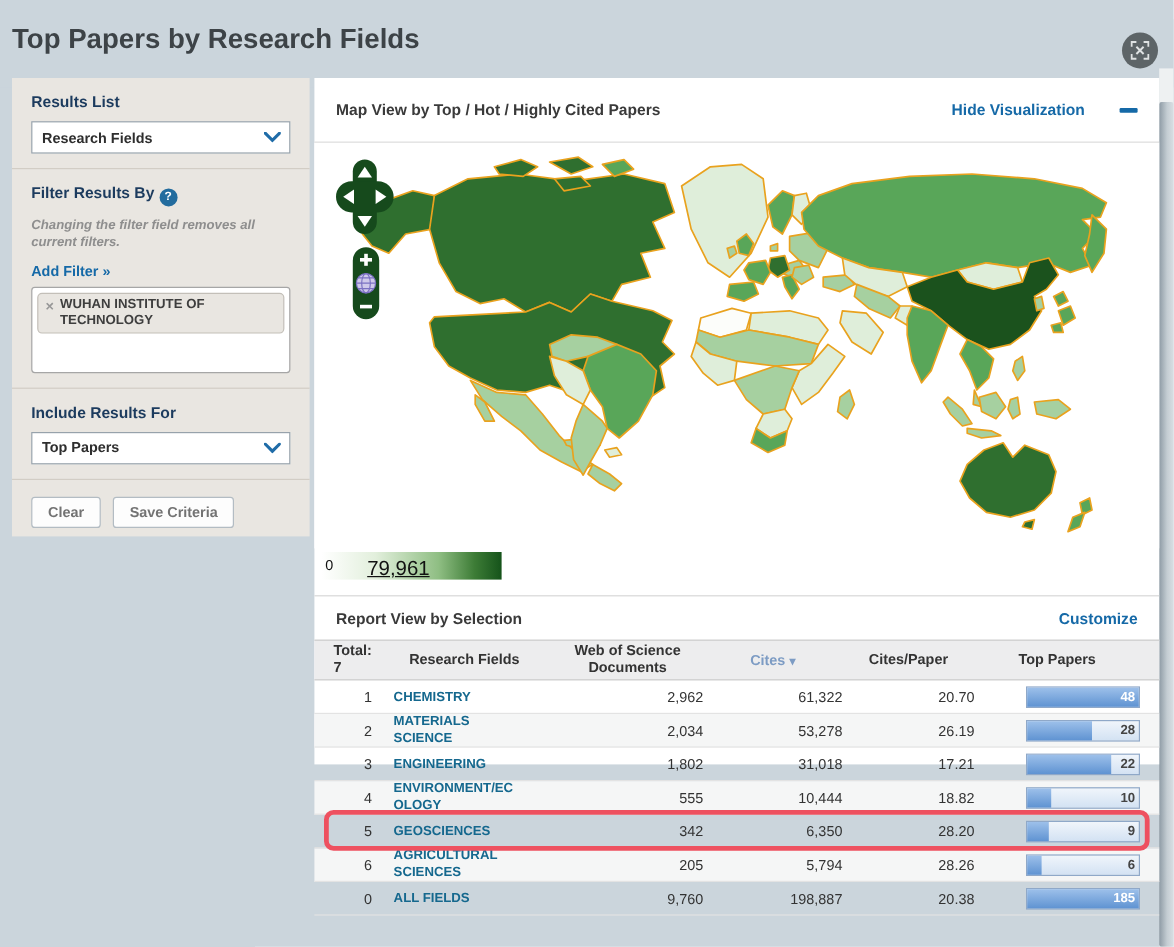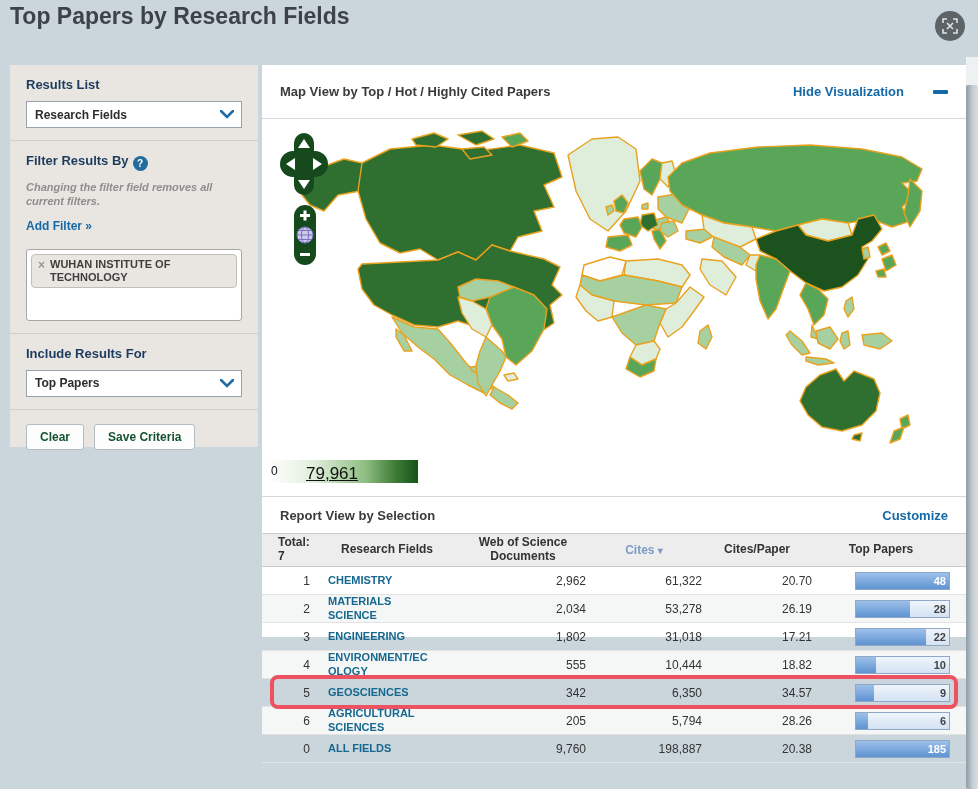--- a/index.html
+++ b/index.html
@@ -1,20 +1,20 @@
 <!DOCTYPE html>
 <html><head>
 <meta charset="utf-8">
 <style>
   * { margin:0; padding:0; box-sizing:border-box; }
   html,body { width:978px; height:789px; overflow:hidden; }
   body { font-family:"Liberation Sans", sans-serif; background:#cbd5dc; position:relative; }
 
   
-  .page-header { position:absolute; left:0; top:0; width:978px; height:57px; background:#cbd5dc; }
+  .page-header { position:absolute; left:0; top:16px; width:978px; height:57px; background:#cbd5dc; }
   .page-title { position:absolute; left:10px; top:3px; font-size:23px; font-weight:bold; color:#3d4347; }
   .expand-btn { position:absolute; right:13px; top:11px; width:30px; height:30px; border-radius:50%;
                 background:#5d6467; display:flex; align-items:center; justify-content:center; cursor:pointer; }
 
   
   .scroll-strip { position:absolute; right:0; top:57px; width:12px; height:732px;
                   background:#eef1f2; }
   .scroll-thumb { position:absolute; left:0; top:28px; width:12px; height:704px;
                   background:linear-gradient(to right,#8e9ba5,#c4cdd3 55%,#d9dfe3); border-radius:2px; }
 
@@ -23,28 +23,28 @@
   .side-sec { padding:12px 16px 12px 16px; border-bottom:1px solid #d2cdc5; }
   .side-sec:last-child { border-bottom:none; }
   .side-h { font-size:13px; font-weight:bold; color:#1c3b5e; margin-bottom:9px; }
   .selectbox { height:27px; background:#fff; border:1px solid #97a2ab; display:flex; align-items:center; cursor:pointer; }
   .selectbox .sel-label { flex:1; font-size:12px; font-weight:bold; color:#2e2e2e; padding-left:8px; }
   .selectbox .sel-caret { width:28px; height:100%; display:flex; align-items:center; justify-content:center; }
   .help-circle { display:inline-flex; width:15px; height:15px; border-radius:50%; background:#236c9e; color:#fff;
                  font-size:10px; font-weight:bold; align-items:center; justify-content:center; vertical-align:-2px; margin-left:4px;}
   .filter-note { font-size:11px; font-style:italic; font-weight:bold; color:#8e8e8e; line-height:1.3; margin:2px 0 7px 0; }
   .link { color:#1569a7; font-weight:bold; text-decoration:none; cursor:pointer;gap:20px; }
-  .add-filter { display:inline-block; font-size:12px; margin-bottom:16px; }
+  .add-filter { display:inline-block; font-size:12px; margin-bottom:6px; }
   .filter-box { background:#fff; border:1px solid #a6a6a6; border-radius:3px; min-height:72px; padding:4px; }
   .chip { display:inline-flex; align-items:flex-start; background:#e9e6e1; border:1px solid #c3bfb8; border-radius:4px;
           padding:3px 6px; font-size:11px; font-weight:bold; color:#3e3e3e; line-height:1.2; max-width:100%; }
   .chip .chip-x { color:#979797; margin-right:5px; font-size:12px; cursor:pointer; }
   .btn-row { display:flex; gap:10px; padding-top:14px; }
   .btn { background:#fdfdfd; border:1px solid #b3bcc3; border-radius:3px; padding:5px 13px;
-         font-size:12px; font-weight:bold; color:#14532d; cursor:pointer; }
+         font-size:12px; font-weight:bold; color:#737373; cursor:pointer; }
 
   
   .main { position:absolute; left:262px; top:65px; width:704px; height:572px; background:#fff; }
   .viz-header { height:54px; border-bottom:1px solid #d8d8d8; display:flex; align-items:center; padding:0 18px; }
   .sec-title { font-size:13px; font-weight:bold; color:#3a3a3a; }
   .flex-spacer { flex:1; }
   .hide-link { font-size:13px; display:flex; align-items:center; }
   .minus-glyph { display:inline-block; width:15px; height:4px; background:#1569a7; margin-left:9px; border-radius:1px; }
 
   .map-area { position:relative; height:338px; background:#fff; }
@@ -369,21 +369,21 @@
         <div class="bar-fill" style="width: 21%;"></div>
         <span class="bar-num">10</span>
       </div>
         </div>
     </div>
     <div class="trow highlighted">
       <div class="c0">5</div>
       <div class="c1"><a class="field-link">GEOSCIENCES</a></div>
       <div class="c2">342</div>
       <div class="c3">6,350</div>
-      <div class="c4">34.57</div>
+      <div class="c4">28.20</div>
       <div class="c5">
           <div class="bar">
         <div class="bar-fill" style="width: 19%;"></div>
         <span class="bar-num">9</span>
       </div>
         </div>
     </div>
     <div class="trow">
       <div class="c0">6</div>
       <div class="c1"><a class="field-link">AGRICULTURAL SCIENCES</a></div>

